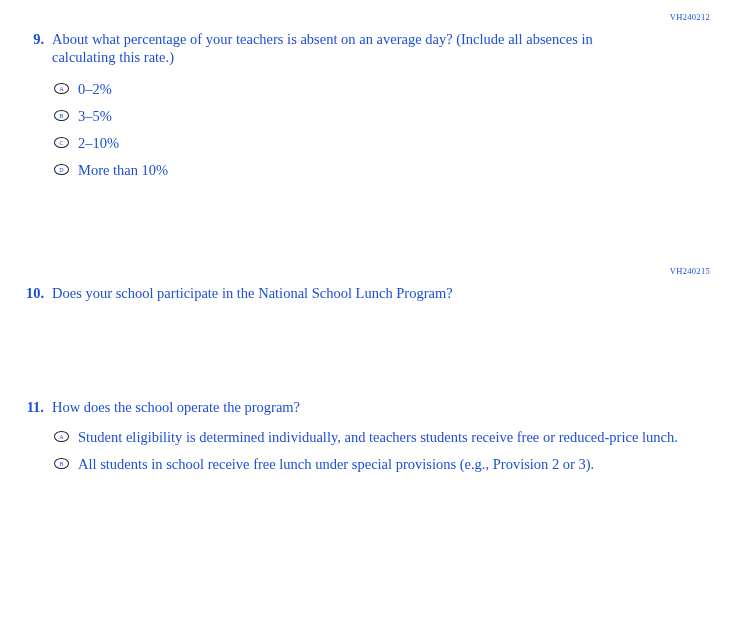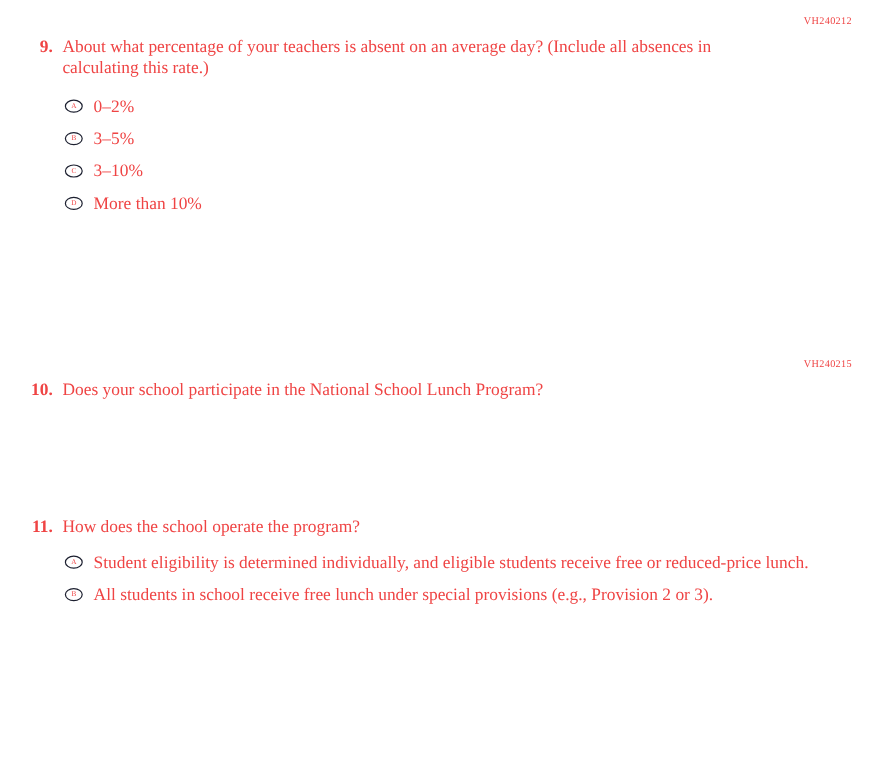--- a/index.html
+++ b/index.html
@@ -2,27 +2,27 @@
 <html><head>
 <meta charset="utf-8">
 <style>
   html, body { margin: 0; padding: 0; background: #ffffff; }
   .page {
     position: relative;
     width: 738px;
     height: 631px;
     background: #ffffff;
     font-family: "Liberation Serif", serif;
-    color: #ef4444;
+    color: #1d4ed8;
     box-sizing: border-box;
     padding-top: 12px;
     overflow: hidden;
   }
   .qblock { display: flow-root; }
-  .qblock.b2 { margin-top: 110px; }
+  .qblock.b2 { margin-top: 78px; }
   .qblock.b3 { margin-top: 76px; }
 
   .code {
     text-align: right;
     padding-right: 28px;
     font-size: 8.5px;
     line-height: 10px;
     height: 10px;
     letter-spacing: 0.3px;
   }
@@ -93,21 +93,21 @@
       <div class="opt">
         <span class="oval">
             <span>B</span>
           </span>
         <span class="opt-label">3–5%</span>
       </div>
       <div class="opt">
         <span class="oval">
             <span>C</span>
           </span>
-        <span class="opt-label">3–10%</span>
+        <span class="opt-label">2–10%</span>
       </div>
       <div class="opt">
         <span class="oval">
             <span>D</span>
           </span>
         <span class="opt-label">More than 10%</span>
       </div>
     </div>
   </div>
 
@@ -124,21 +124,21 @@
   <div class="qblock b3">
     <div class="qrow">
       <div class="qnum">11.</div>
       <div class="qtext">How does the school operate the program?</div>
     </div>
     <div class="opts">
       <div class="opt">
         <span class="oval">
             <span>A</span>
           </span>
-        <span class="opt-label">Student eligibility is determined individually, and eligible students receive free or reduced-price lunch.</span>
+        <span class="opt-label">Student eligibility is determined individually, and teachers students receive free or reduced-price lunch.</span>
       </div>
       <div class="opt">
         <span class="oval">
             <span>B</span>
           </span>
         <span class="opt-label">All students in school receive free lunch under special provisions (e.g., Provision 2 or 3).</span>
       </div>
     </div>
   </div>
 

